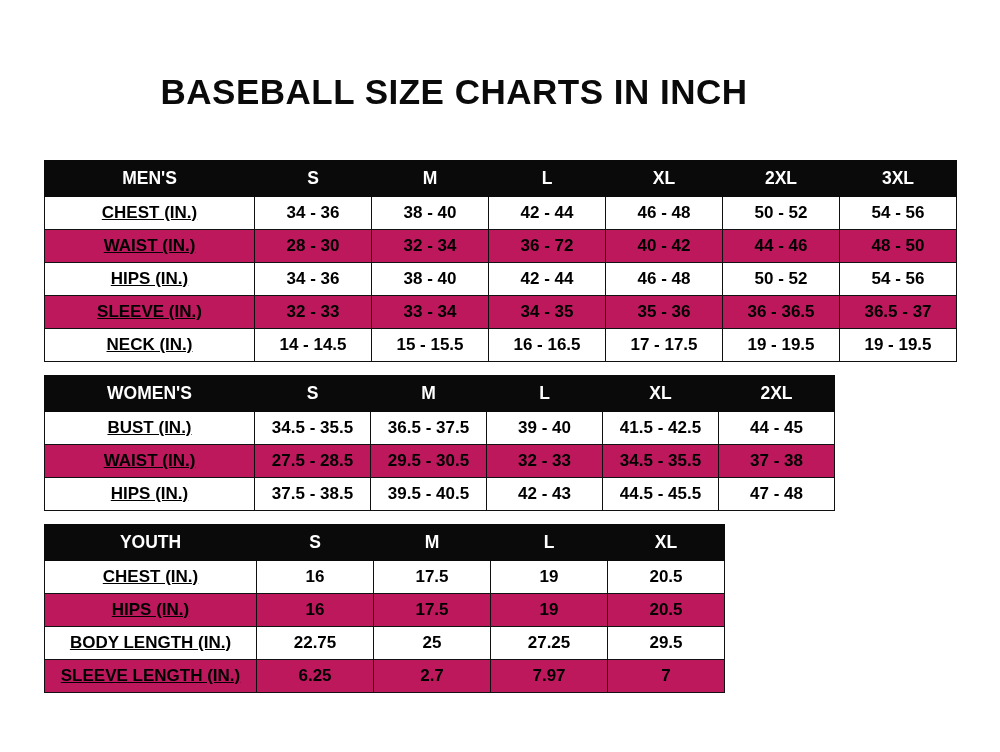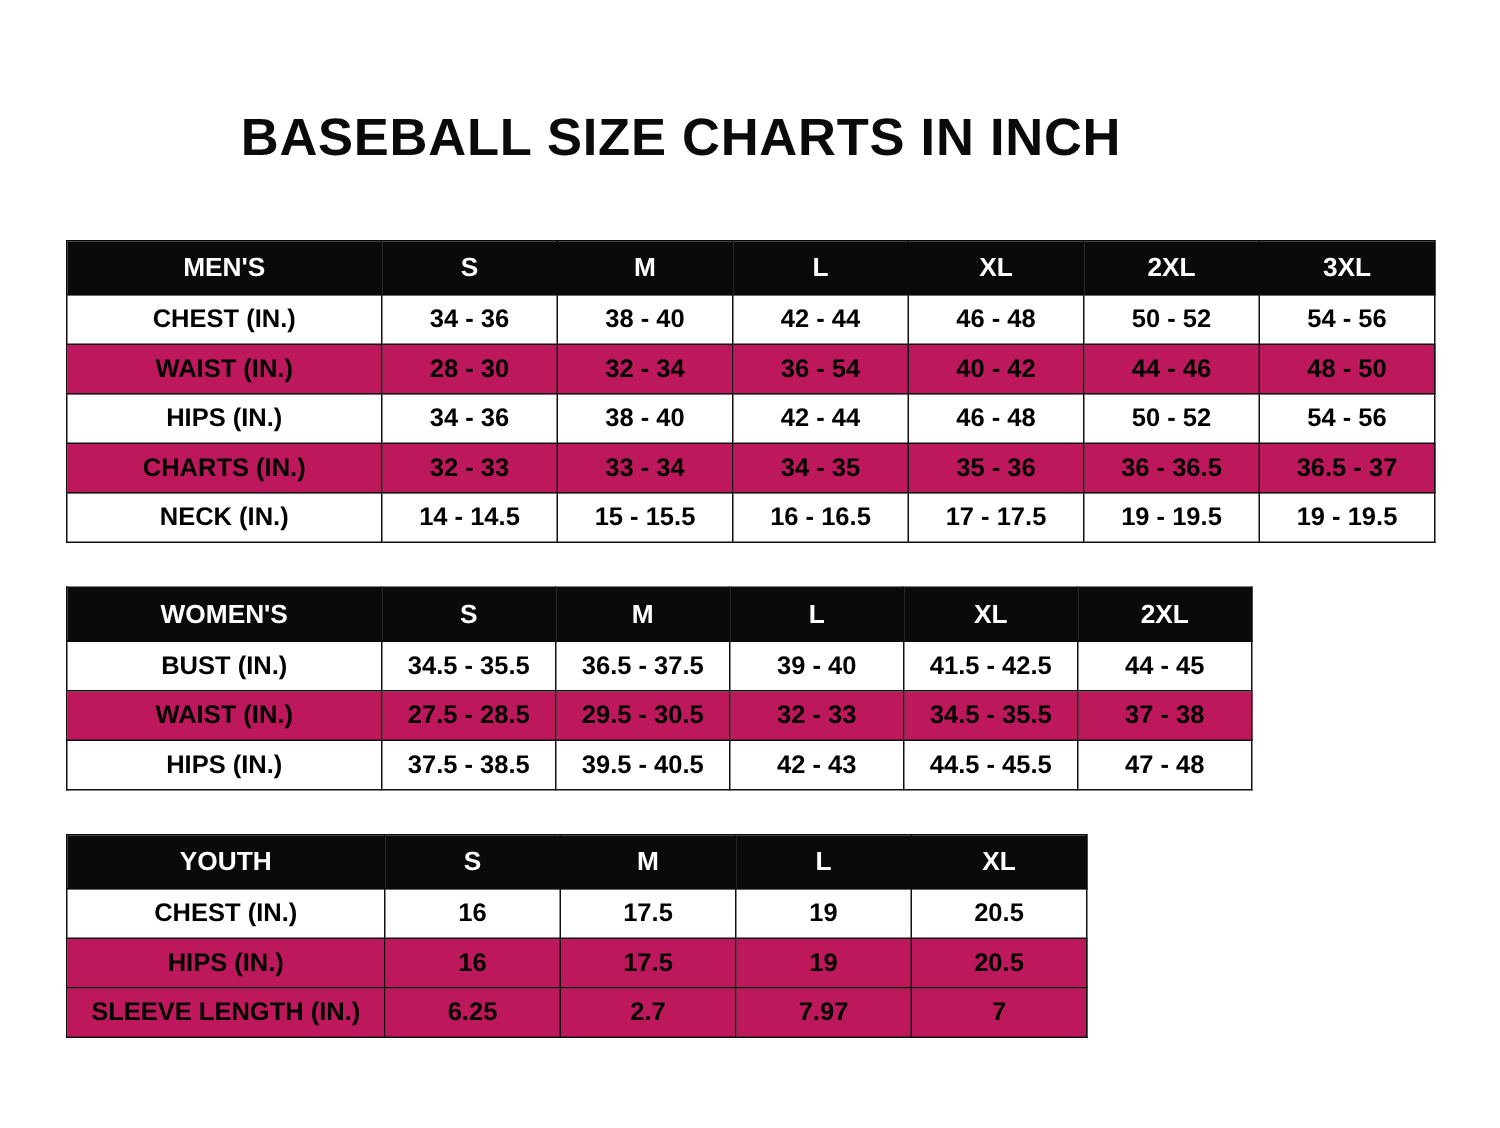--- a/index.html
+++ b/index.html
@@ -68,23 +68,24 @@
     background: #ffffff;
     font-size: 17px;
     white-space: nowrap;
   }
   tbody tr.alt td {
     background: #be185d;
   }
   tbody td.rowhead {
     font-weight: bold;
     text-align: center;
+    text-decoration: underline;
   }
   .table-block + .table-block {
-    margin-top: 29px;
+    margin-top: 13px;
   }
   
   table.men col.c0 { width: 210px; }
   table.men col.cx { width: 117px; }
   table.women col.c0 { width: 210px; }
   table.women col.cx { width: 116px; }
   table.youth col.c0 { width: 212px; }
   table.youth col.cx { width: 117px; }
 </style>
 </head>
@@ -125,36 +126,36 @@
             <td>38 - 40</td>
             <td>42 - 44</td>
             <td>46 - 48</td>
             <td>50 - 52</td>
             <td>54 - 56</td>
           </tr>
           <tr class="alt">
             <td class="rowhead">WAIST (IN.)</td>
             <td>28 - 30</td>
             <td>32 - 34</td>
-            <td>36 - 54</td>
+            <td>36 - 72</td>
             <td>40 - 42</td>
             <td>44 - 46</td>
             <td>48 - 50</td>
           </tr>
           <tr>
             <td class="rowhead">HIPS (IN.)</td>
             <td>34 - 36</td>
             <td>38 - 40</td>
             <td>42 - 44</td>
             <td>46 - 48</td>
             <td>50 - 52</td>
             <td>54 - 56</td>
           </tr>
           <tr class="alt">
-            <td class="rowhead">CHARTS (IN.)</td>
+            <td class="rowhead">SLEEVE (IN.)</td>
             <td>32 - 33</td>
             <td>33 - 34</td>
             <td>34 - 35</td>
             <td>35 - 36</td>
             <td>36 - 36.5</td>
             <td>36.5 - 37</td>
           </tr>
           <tr>
             <td class="rowhead">NECK (IN.)</td>
             <td>14 - 14.5</td>
@@ -243,20 +244,27 @@
             <td>19</td>
             <td>20.5</td>
           </tr>
           <tr class="alt">
             <td class="rowhead">HIPS (IN.)</td>
             <td>16</td>
             <td>17.5</td>
             <td>19</td>
             <td>20.5</td>
           </tr>
+          <tr>
+            <td class="rowhead">BODY LENGTH (IN.)</td>
+            <td>22.75</td>
+            <td>25</td>
+            <td>27.25</td>
+            <td>29.5</td>
+          </tr>
           <tr class="alt">
             <td class="rowhead">SLEEVE LENGTH (IN.)</td>
             <td>6.25</td>
             <td>2.7</td>
             <td>7.97</td>
             <td>7</td>
           </tr>
         </tbody>
       </table>
     </div>

